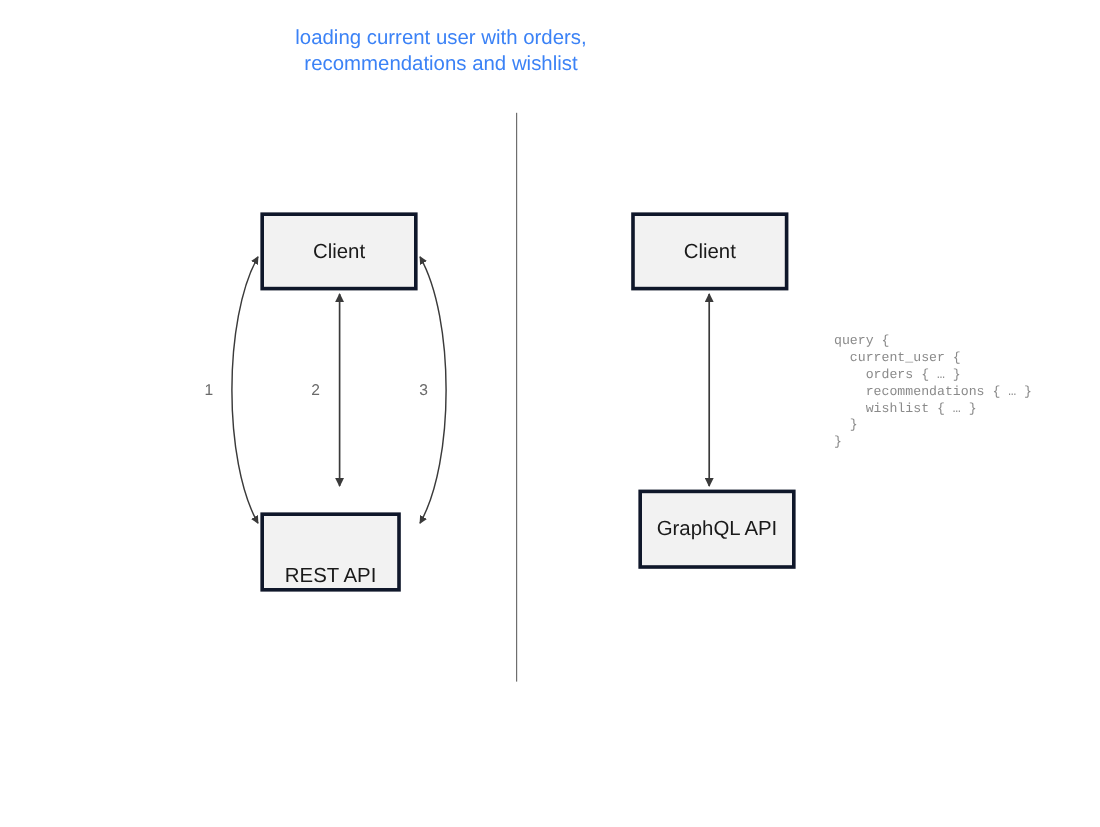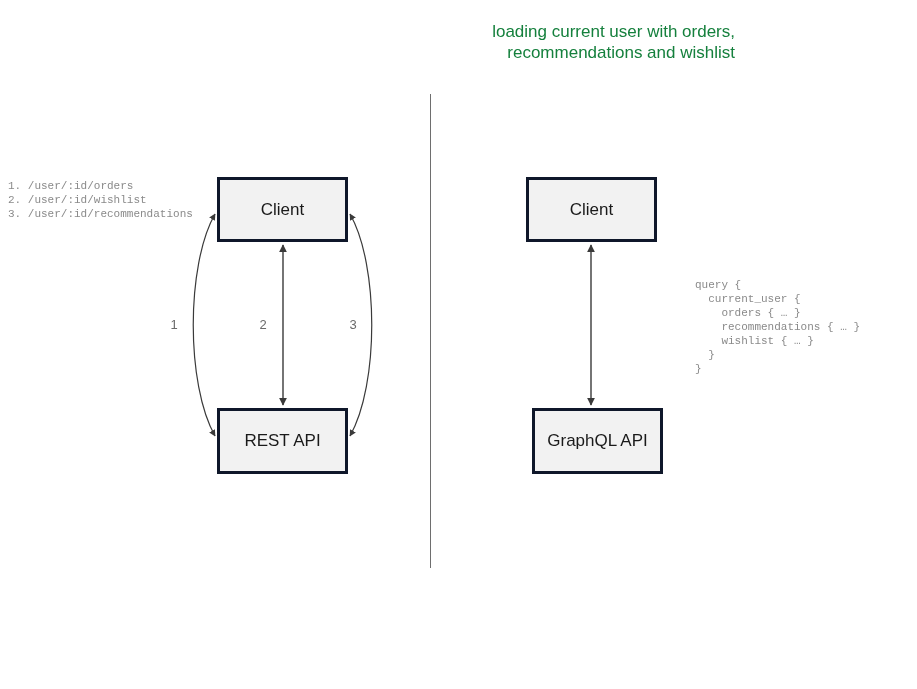--- a/index.html
+++ b/index.html
@@ -15,25 +15,25 @@
     overflow: hidden;
     font-family: "Liberation Sans", sans-serif;
   }
 
   
   #diagram-title {
     position: absolute;
     left: 0;
     top: 21px;
     width: 735px;
-    text-align: right;
+    text-align: center;
     font-family: "Liberation Sans", sans-serif;
     font-size: 17px;
     line-height: 21px;
-    color: #15803d;
+    color: #3b82f6;
     white-space: pre-line;
   }
 
   
   #panel-divider {
     position: absolute;
     left: 430px;
     top: 94px;
     width: 1px;
     height: 474px;
@@ -47,21 +47,21 @@
     background: #f2f2f2;
     border: 3px solid #0f172a;
     display: flex;
     align-items: center;
     justify-content: center;
     font-family: "Liberation Sans", sans-serif;
     font-size: 17px;
     color: #1a1a1a;
   }
   #rest-client-box   { left: 217px; top: 177px; width: 131px; height: 65px; }
-  #rest-api-box      { left: 217px; top: 408px; width: 131px; height: 66px; }
+  #rest-api-box      { left: 217px; top: 427px; width: 117px; height: 66px; align-items: flex-end; }
   #graphql-client-box{ left: 526px; top: 177px; width: 131px; height: 65px; }
   #graphql-api-box   { left: 532px; top: 408px; width: 131px; height: 66px; }
 
   
   #arrow-layer {
     position: absolute;
     left: 0;
     top: 0;
     width: 917px;
     height: 689px;
@@ -127,23 +127,20 @@
   </div>
 
   <div class="node-box" id="rest-api-box">
     <span>REST API</span>
   </div>
 
   <div class="edge-label" id="edge-label-1">1</div>
   <div class="edge-label" id="edge-label-2">2</div>
   <div class="edge-label" id="edge-label-3">3</div>
 
-  <div class="mono-block" id="rest-endpoints-annotation">1. /user/:id/orders
-2. /user/:id/wishlist
-3. /user/:id/recommendations</div>
 
   <div class="node-box" id="graphql-client-box">
     <span>Client</span>
   </div>
 
   <div class="node-box" id="graphql-api-box">
     <span>GraphQL API</span>
   </div>
 
   <div class="mono-block" id="graphql-query-annotation">query {

